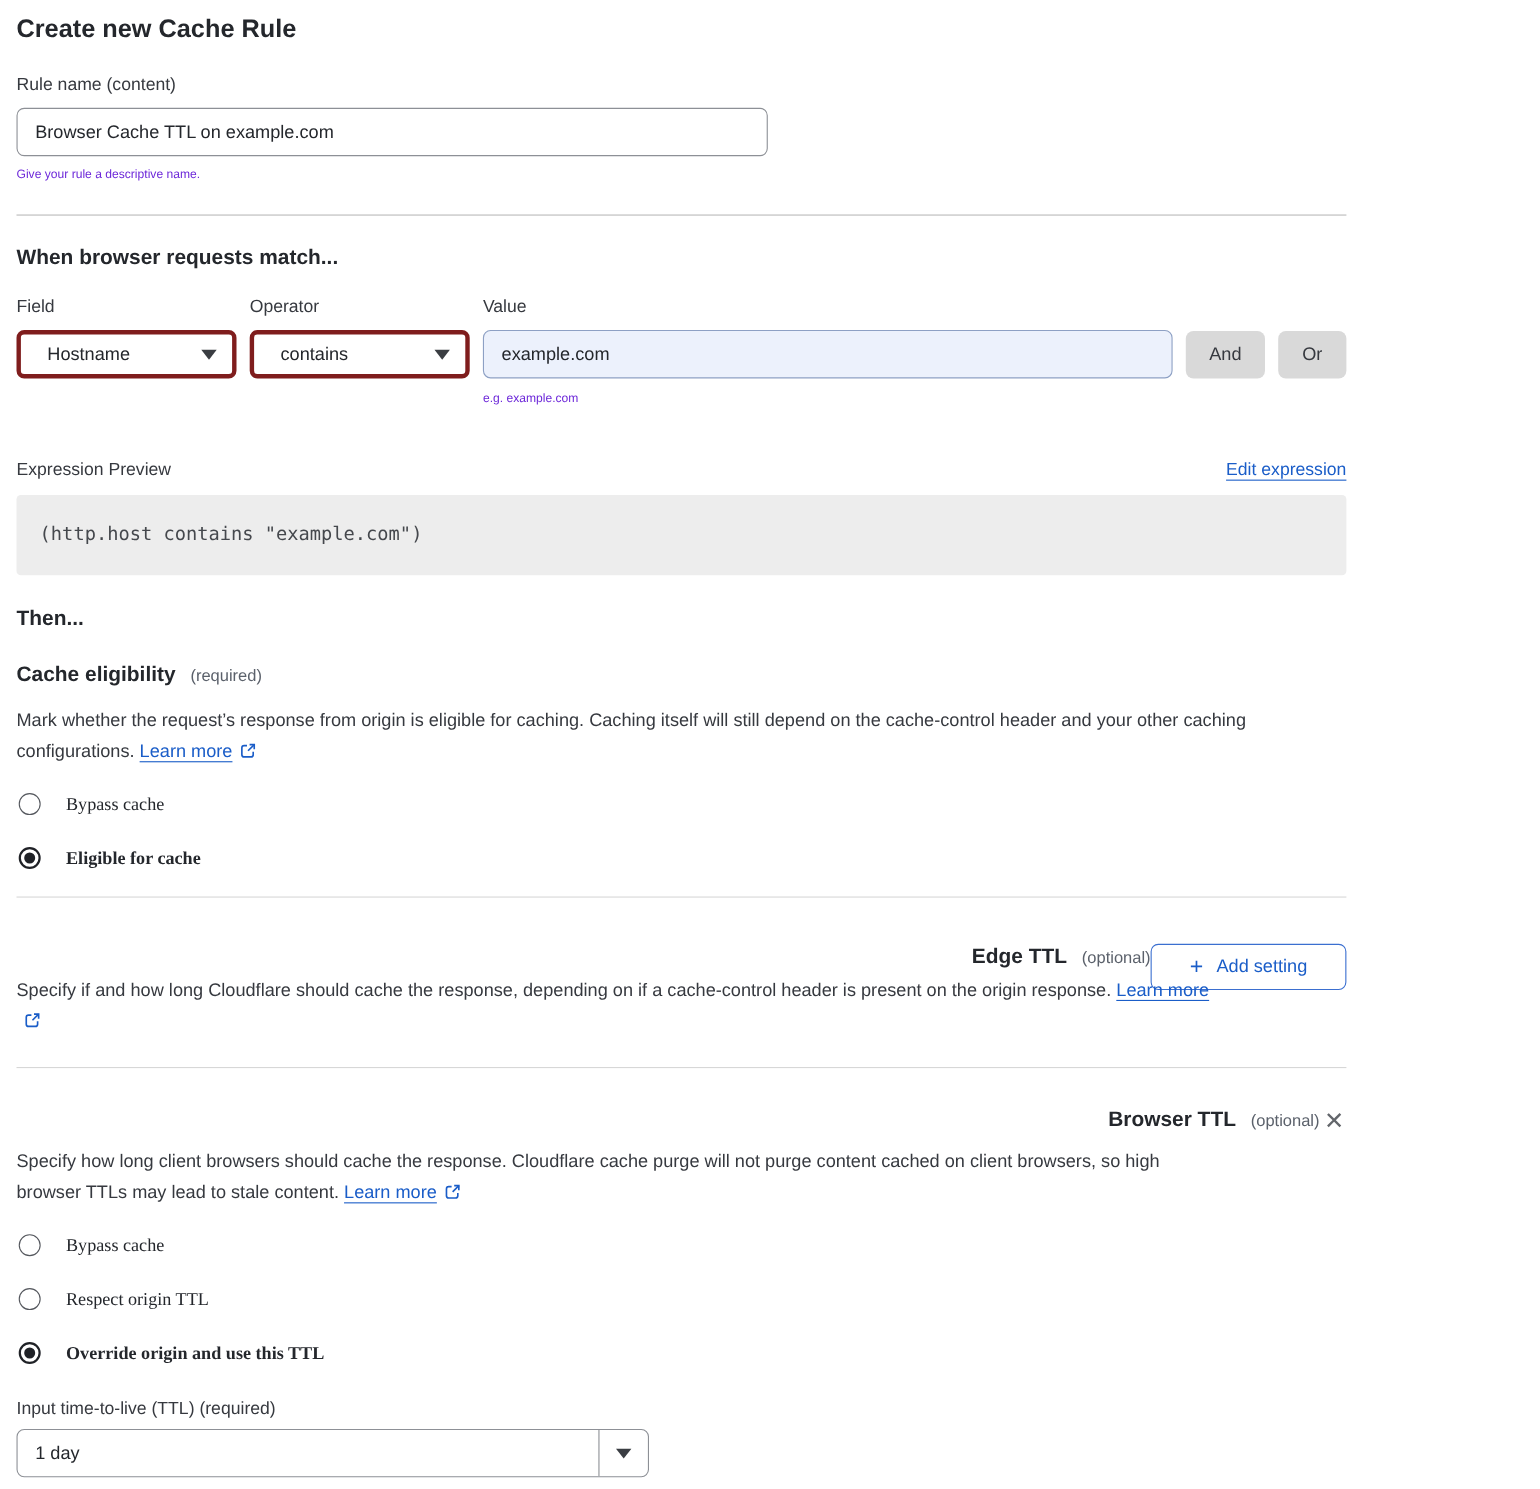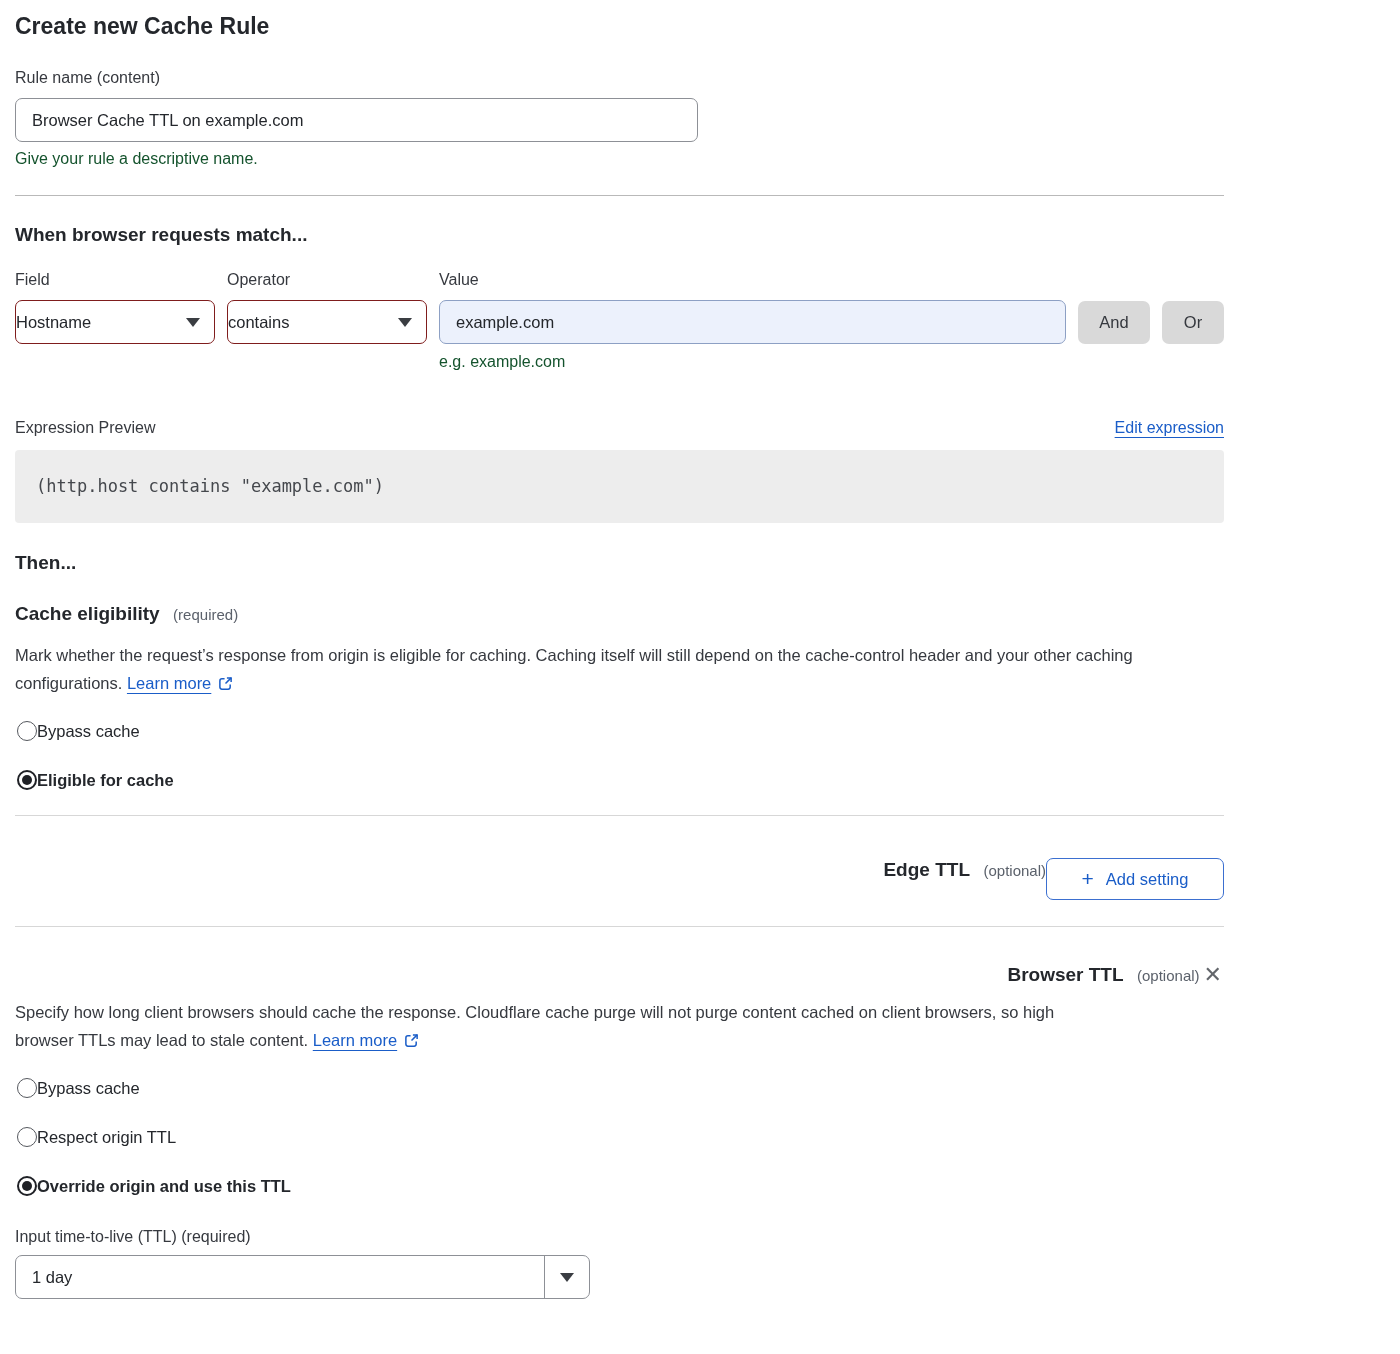--- a/index.html
+++ b/index.html
@@ -14,21 +14,21 @@
     padding: 12px 20px 18px 15px;
     width: 1244px;
   }
 
   
   .h1 { font-size: 23px; font-weight: 700; color: #24272c; line-height: 28px; }
   .h2 { font-size: 19px; font-weight: 700; color: #24272c; line-height: 24px; }
   .h3 { font-size: 19px; font-weight: 700; color: #24272c; line-height: 24px; display: inline; }
   .badge-optional { font-size: 15px; font-weight: 400; color: #5b616b; margin-left: 9px; }
   .field-label { font-size: 16px; color: #36393f; line-height: 20px; }
-  .help-text { font-size: 16px; color: #14532d; line-height: 20px; }
+  .help-text { font-size: 11px; color: #6d28d9; line-height: 20px; }
   .desc { font-size: 16.5px; color: #36393f; line-height: 28px; }
   .desc.narrow { max-width: 1095px; }
   a.link {
     color: #1a5dc8;
     text-decoration: underline;
     text-underline-offset: 4px;
     cursor: pointer;
   }
   .ext-icon { display: inline-block; vertical-align: -2px; margin-left: 7px; color: #1a5dc8; }
 
@@ -36,23 +36,23 @@
   .text-input {
     width: 683px; height: 44px;
     border: 1px solid #8d9096; border-radius: 7px;
     padding: 0 16px;
     font-family: "Liberation Sans", sans-serif;
     font-size: 16.5px; color: #24272c;
     background: #fff; outline: none;
   }
   .select-box {
     height: 44px; background: #fff;
-    border: 1px solid #7f1d1d; border-radius: 7px;
+    border: 4px solid #7f1d1d; border-radius: 7px;
     display: flex; align-items: center; justify-content: space-between;
-    padding: 0 14px 0 0;
+    padding: 0 14px 0 24px;
     font-size: 16.5px; color: #24272c;
     cursor: pointer;
   }
   .tri-down {
     width: 0; height: 0;
     border-left: 7px solid transparent;
     border-right: 7px solid transparent;
     border-top: 9px solid #3a3d42;
   }
   .value-input {
@@ -92,21 +92,21 @@
     font-size: 17px; color: #45484d;
     line-height: 25px;
   }
 
   
   .divider { border: none; border-top: 1px solid #b9b9b9; margin-top: 26px; }
   .divider.light { border-top-color: #d7d7d7; }
 
   
   .radio-group { margin-top: 22px; display: flex; flex-direction: column; gap: 29px; }
-  .radio-row { display: flex; align-items: center; cursor: pointer; width: max-content; }
+  .radio-row { display: flex; align-items: center; gap: 23px; cursor: pointer; width: max-content; font-family: Liberation Serif, serif; }
   .radio-circle {
     width: 20px; height: 20px; border-radius: 50%;
     border: 1.5px solid #55585e; background: #fff;
     flex: 0 0 auto; margin-left: 2px;
     display: flex; align-items: center; justify-content: center;
   }
   .radio-circle.checked { border: 2px solid #1f2126; }
   .radio-circle.checked::after {
     content: ""; width: 10px; height: 10px; border-radius: 50%; background: #1f2126;
   }
@@ -245,20 +245,28 @@
   <div class="section-head-row mt42">
     <div>
       <span class="h3">Edge TTL</span>
       <span class="badge-optional">(optional)</span>
     </div>
     <button class="btn-outline-blue">
       <span class="plus-glyph">+</span>
       <span>Add setting</span>
     </button>
   </div>
+  <p class="desc narrow mt12" style="margin-top:-14px">
+    <span>Specify if and how long Cloudflare should cache the response, depending on if a cache-control header is present on the origin response.</span>
+    <a class="link">Learn more</a><span class="ext-icon"><svg width="15" height="15" viewBox="0 0 16 16" fill="none">
+          <path d="M7 3H4.2C3 3 2 4 2 5.2V11.8C2 13 3 14 4.2 14H10.8C12 14 13 13 13 11.8V9" stroke="currentColor" stroke-width="1.6"></path>
+          <path d="M9.5 2H14V6.5" stroke="currentColor" stroke-width="1.6"></path>
+          <path d="M14 2L8 8" stroke="currentColor" stroke-width="1.6"></path>
+        </svg></span>
+  </p>
 
   <hr class="divider light">
 
   
   <div class="section-head-row mt36">
     <div>
       <span class="h3">Browser TTL</span>
       <span class="badge-optional">(optional)</span>
     </div>
     <button class="close-btn">✕</button>

